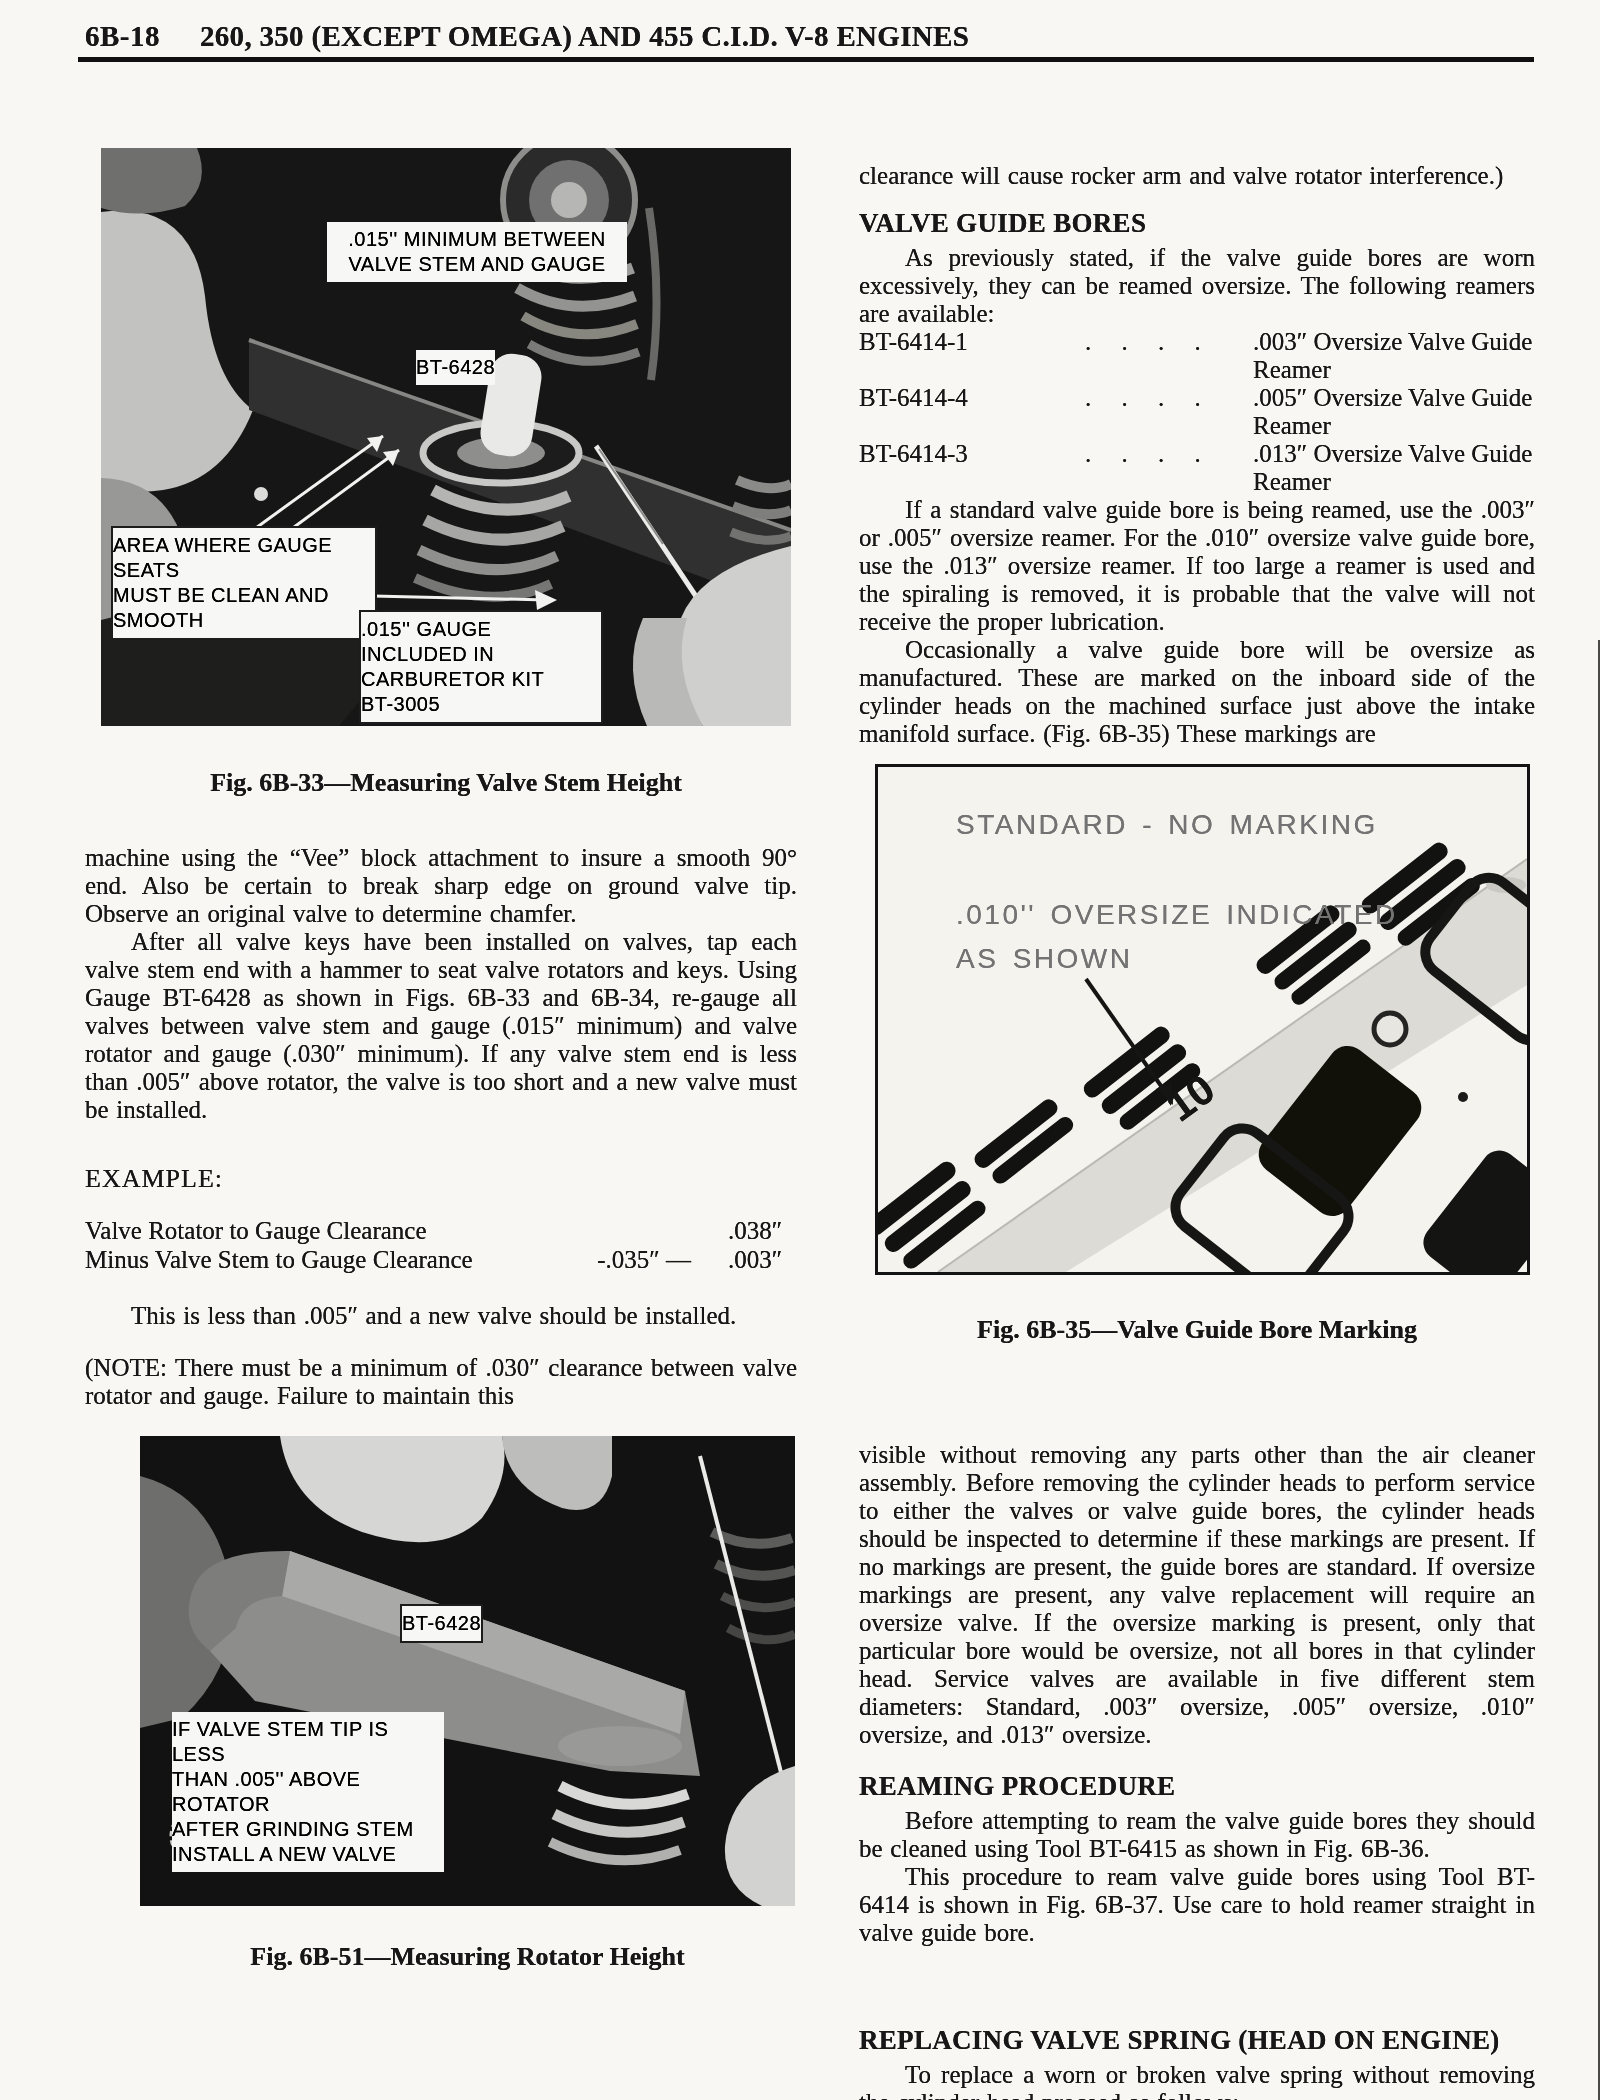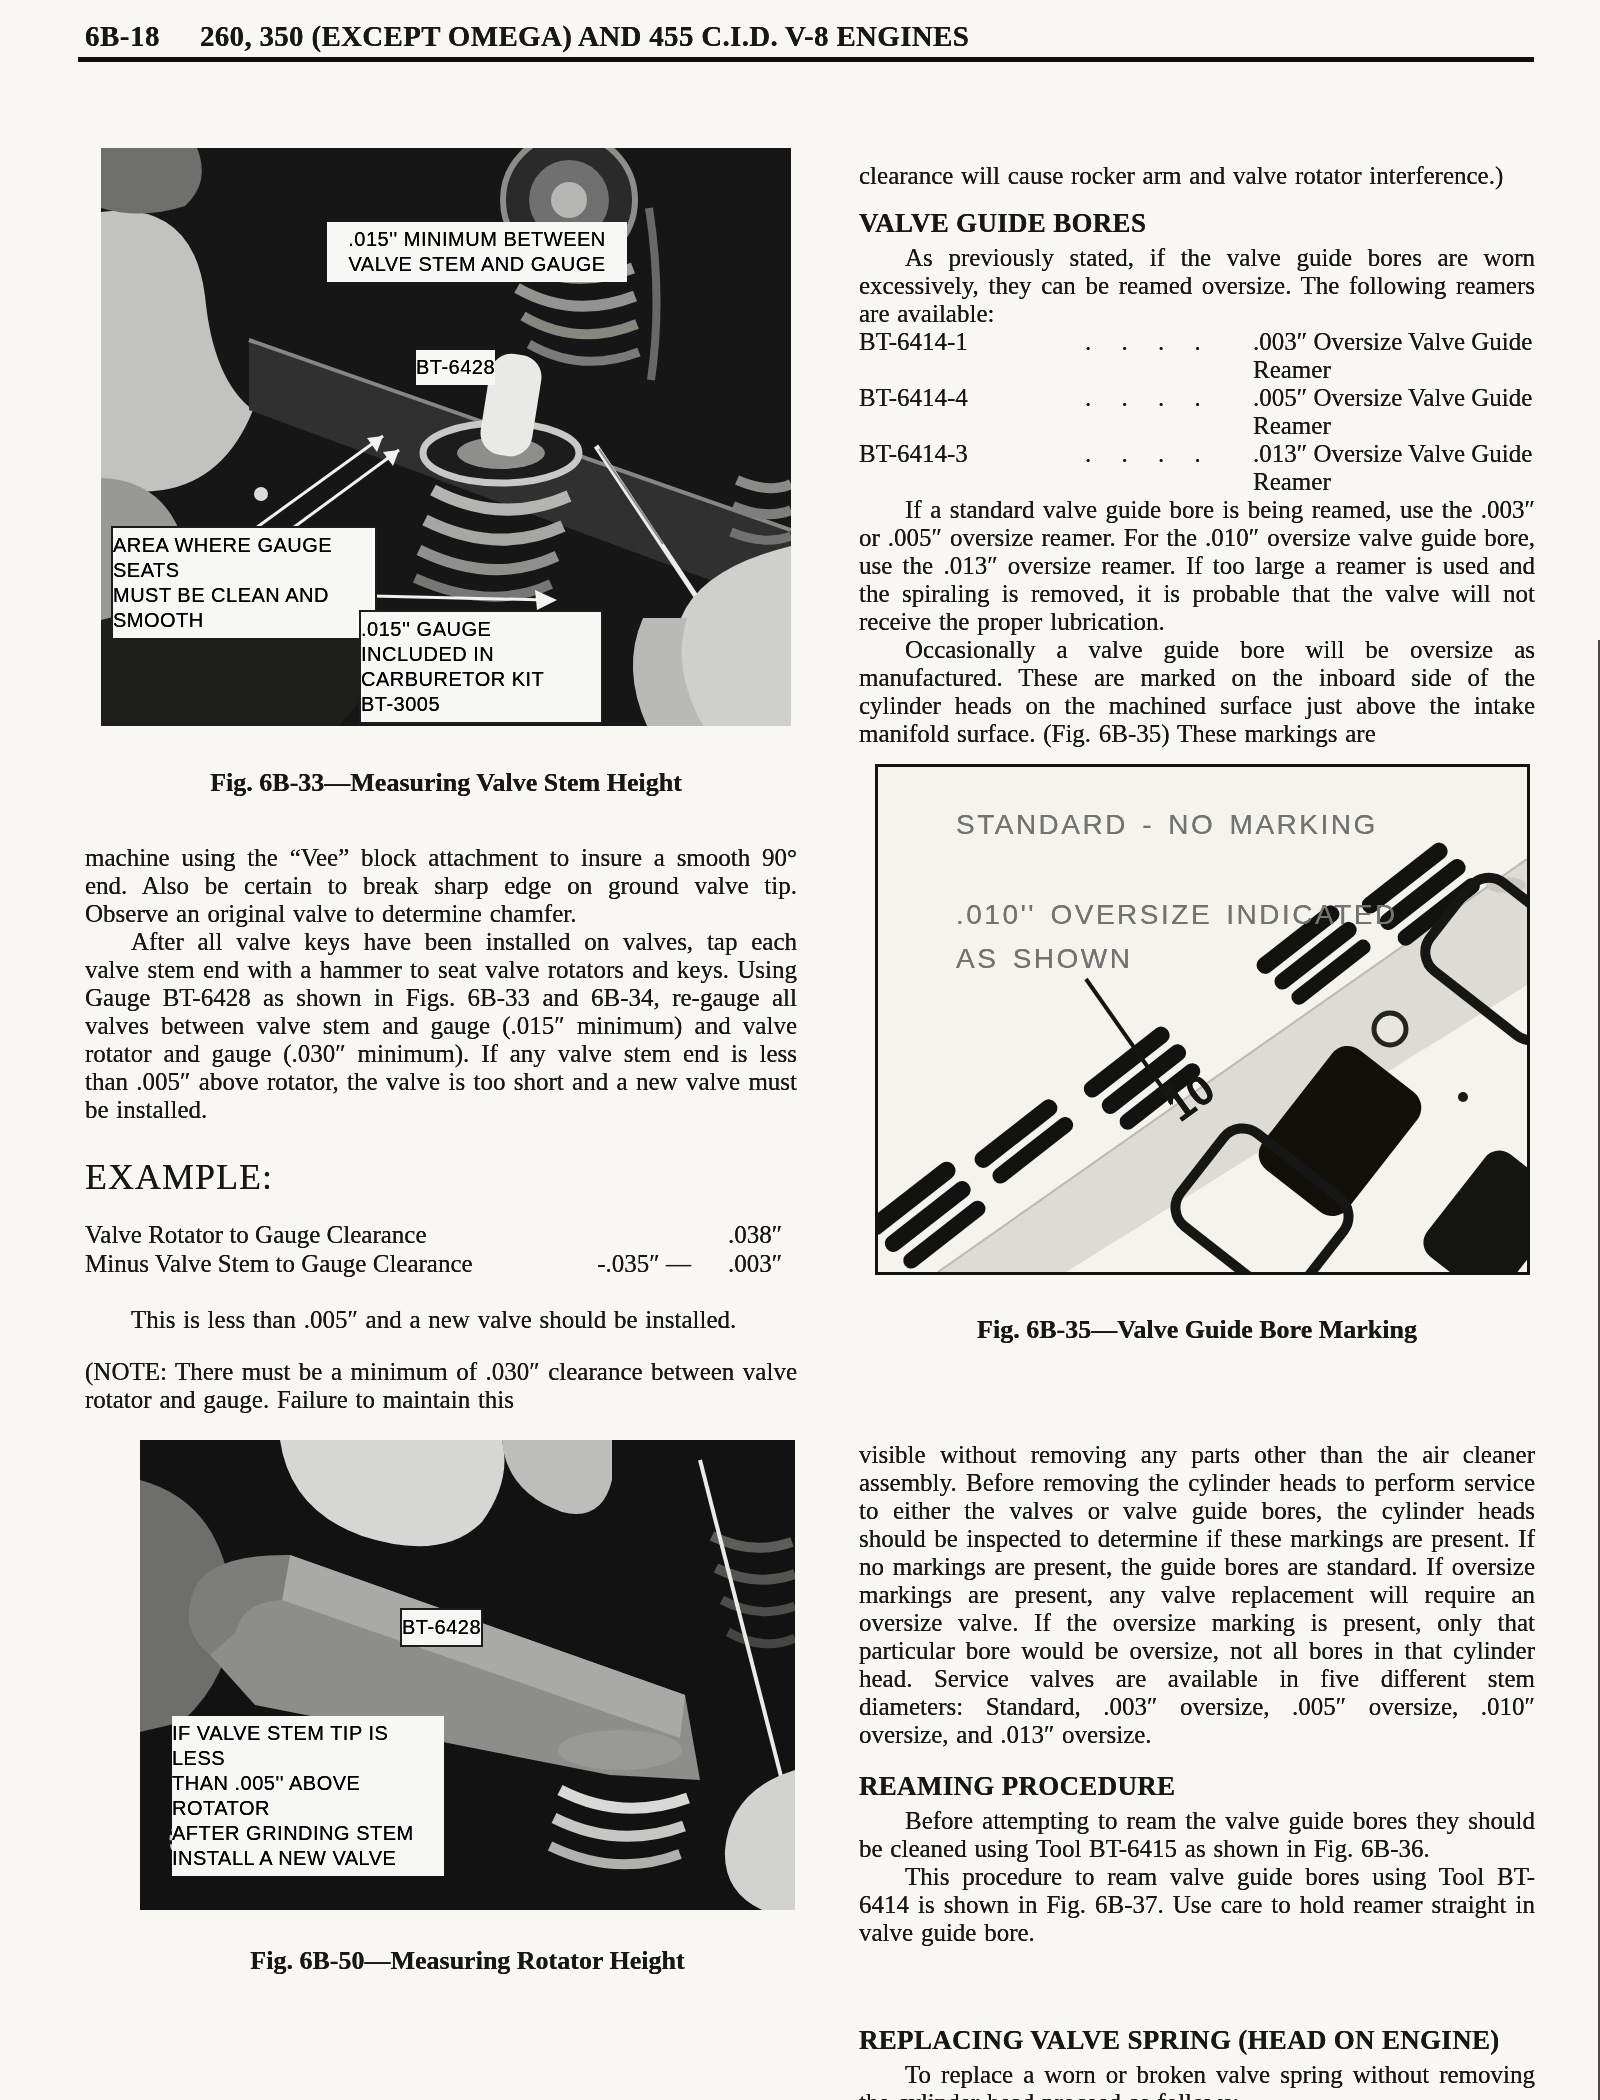--- a/index.html
+++ b/index.html
@@ -27,21 +27,21 @@
   .photo svg { display:block; }
   .photo33 { width:690px; height:578px; margin-left:16px; }
   .photo34 { width:655px; height:470px; margin-left:55px; margin-top:26px; }
 
   .caption { font-weight:bold; font-size:26px; line-height:30px; text-align:center; }
   .caption33 { width:690px; margin-left:16px; margin-top:42px; }
   .caption34 { width:655px; margin-left:55px; margin-top:36px; }
   .cap35 { margin-top:40px; }
 
   .para-machine { margin-top:46px; }
-  .example-h { margin-top:32px; font-size:36px; letter-spacing:1px; }
+  .example-h { margin-top:40px; font-size:26px; letter-spacing:1px; }
   .ex-table { margin-top:22px; font-size:25px; line-height:29px; }
   .ex-row { display:flex; }
   .ex-fill { flex:1; }
   .ex-prefix { margin-right:22px; }
   .ex-val { width:84px; text-align:center; }
   .mt-less { margin-top:28px; }
   .mt-note { margin-top:24px; }
 
   .sect-h { font-size:27px; line-height:30px; margin:18px 0 6px 0; font-weight:bold; letter-spacing:.3px; }
   .reamer-row { display:flex; font-size:25px; line-height:28px; }
@@ -220,21 +220,21 @@
         <div class="plabel bordered" style="left:260px; top:168px;">
           <div>BT-6428</div>
         </div>
         <div class="plabel" style="left:32px; top:276px; width:272px;">
           <div>IF VALVE STEM TIP IS LESS</div>
           <div>THAN .005'' ABOVE ROTATOR</div>
           <div>AFTER GRINDING STEM</div>
           <div>INSTALL A NEW VALVE</div>
         </div>
       </div>
-      <div class="caption caption34">Fig. 6B-50—Measuring Rotator Height</div>
+      <div class="caption caption34">Fig. 6B-51—Measuring Rotator Height</div>
 
     </div>
 
     <div class="col-right">
 
       <p class="para pt-first">clearance will cause rocker arm and valve rotator interference.)</p>
 
       <h2 class="sect-h">VALVE GUIDE BORES</h2>
       <p class="para indent">As previously stated, if the valve guide bores are worn excessively, they can be reamed oversize. The following reamers are available:</p>
 

